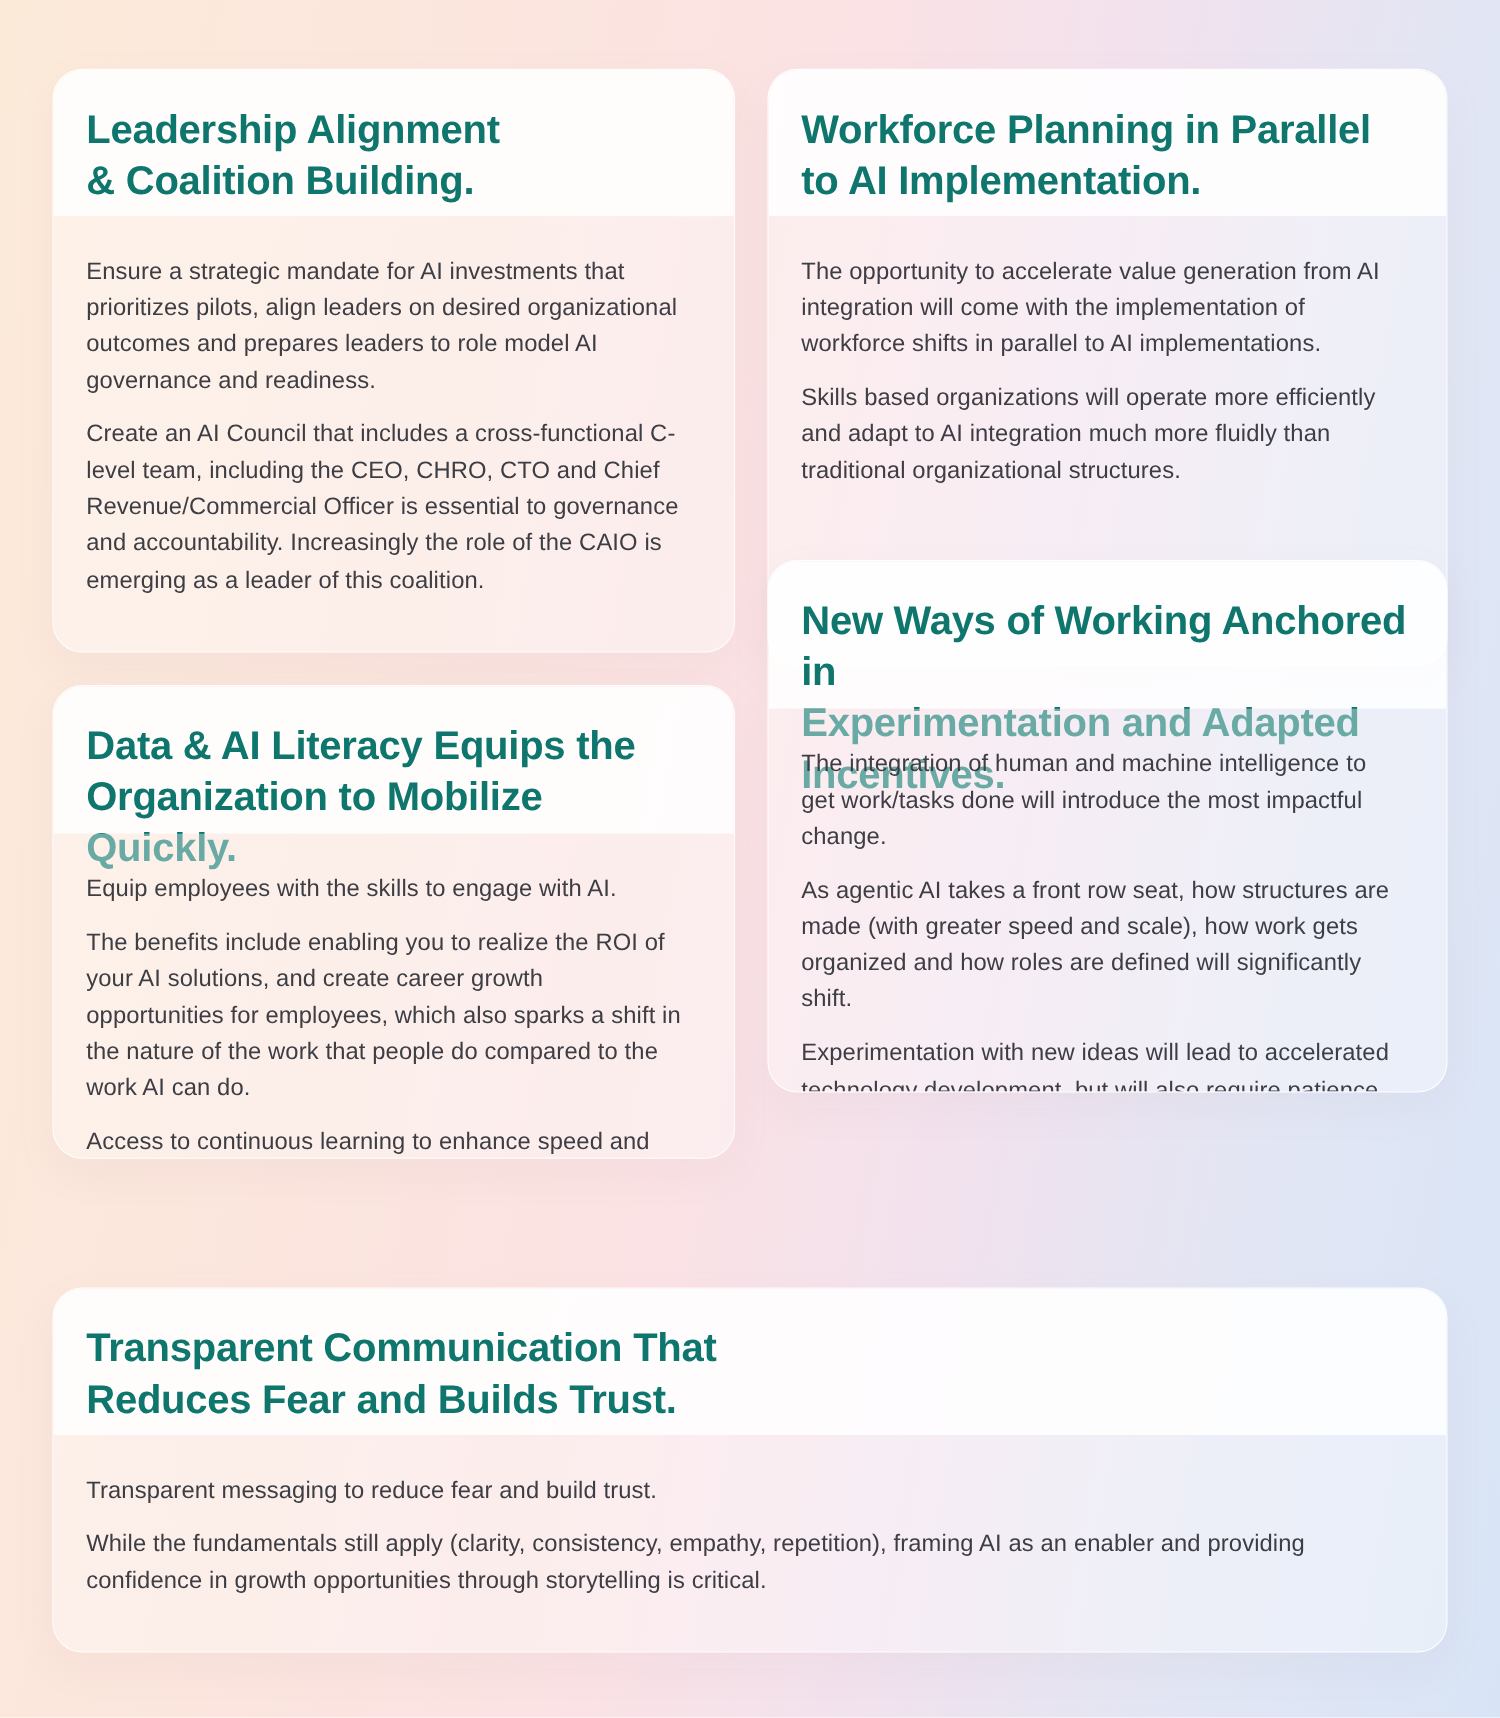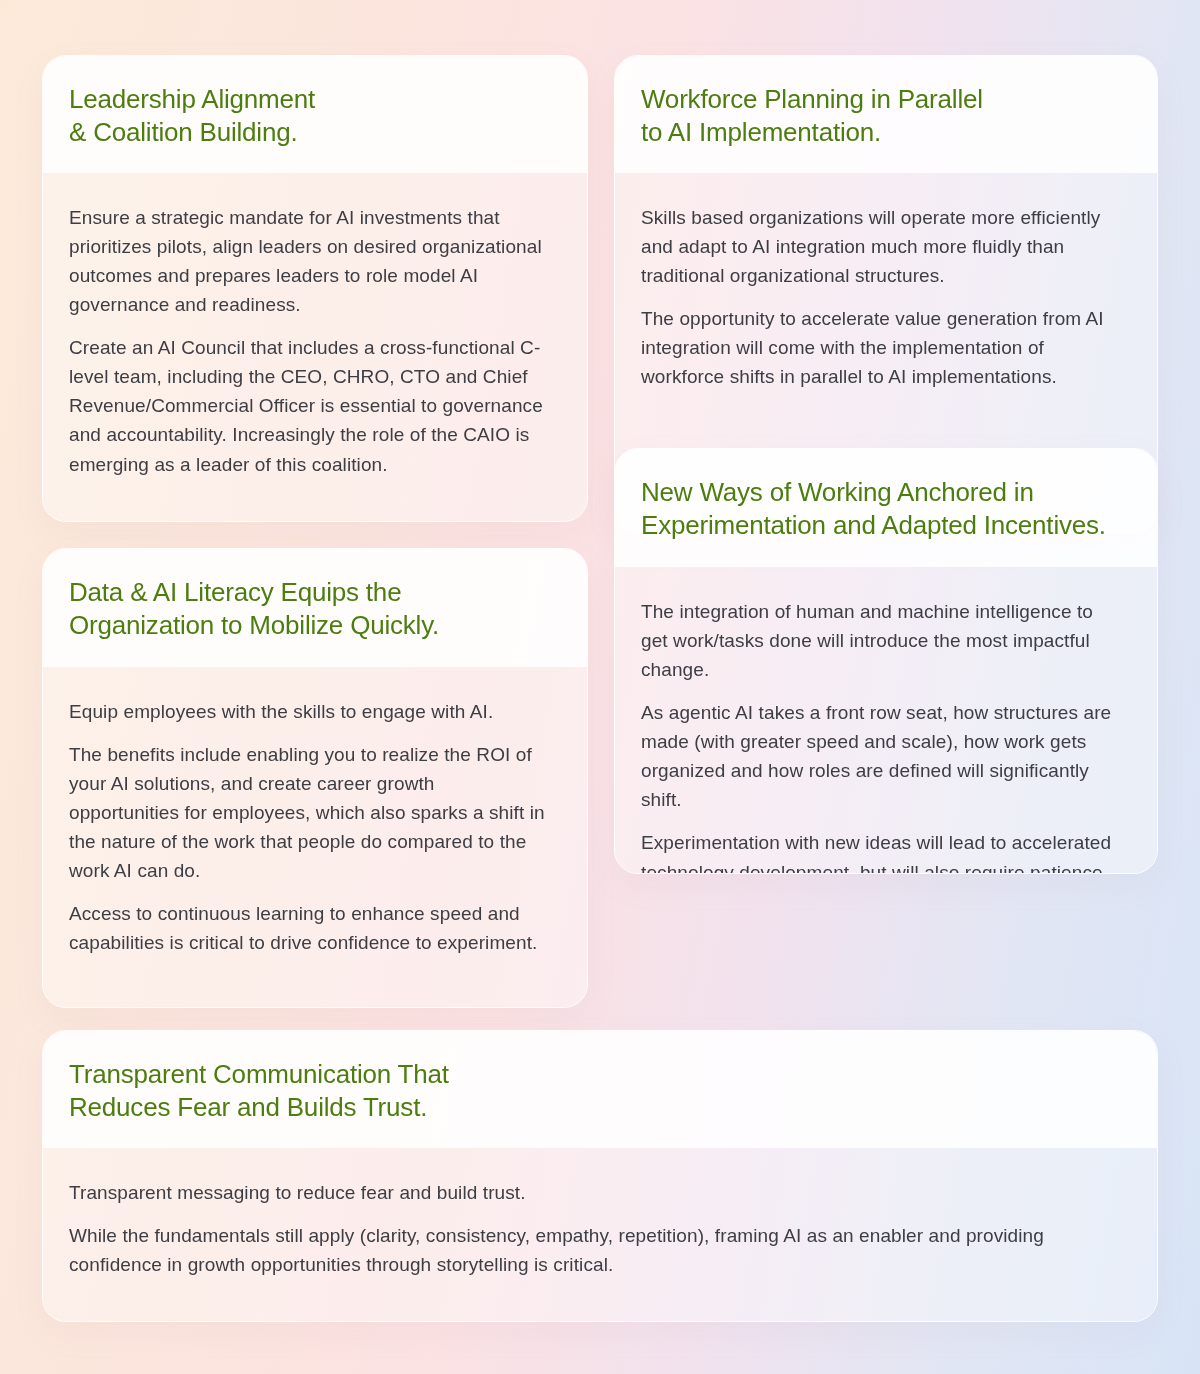--- a/index.html
+++ b/index.html
@@ -24,45 +24,45 @@
     border: 1.5px solid rgba(255,255,255,0.9);
     overflow: hidden;
     box-shadow: 0 12px 32px rgba(173,140,150,0.07);
   }
   .card-header {
     background: rgba(255,255,255,0.9);
     padding: 27px 26px 0 26px;
     flex: 0 0 auto;
   }
   .card-title {
-    font-size: 26px;
+    font-size: 32px;
     line-height: 1.28;
-    font-weight: 400;
-    color: #4d7c0f;
+    font-weight: 700;
+    color: #0f766e;
     letter-spacing: -0.2px;
     white-space: pre-line;
   }
   .card-body {
     background: rgba(255,255,255,0.38);
     padding: 30px 42px 24px 26px;
     flex: 1 1 auto;
   }
   .card-body p {
     font-size: 19px;
     line-height: 1.53;
     color: #3d3d44;
     letter-spacing: 0.1px;
   }
   .card-body p + p { margin-top: 14px; }
 
   
   #card-leadership   { left: 42px;  top: 55px;   width: 546px;  height: 467px; }
   #card-workforce    { left: 614px; top: 55px;   width: 544px;  height: 478px; }
   #card-newways      { left: 614px; top: 448px;  width: 544px;  height: 426px; }
-  #card-literacy     { left: 42px;  top: 548px;  width: 546px;  height: 460px; }
+  #card-literacy     { left: 42px;  top: 548px;  width: 546px;  height: 379px; }
   #card-transparent  { left: 42px;  top: 1030px; width: 1116px; height: 292px; }
 
   #card-leadership  .card-header { height: 117px; }
   #card-workforce   .card-header { height: 117px; }
   #card-newways     .card-header { height: 118px; }
   #card-literacy    .card-header { height: 118px; }
   #card-transparent .card-header { height: 117px; }
 </style>
 </head>
 <body>
@@ -77,22 +77,22 @@
     <p>Create an AI Council that includes a cross-functional C-level team, including the CEO, CHRO, CTO and Chief Revenue/Commercial Officer is essential to governance and accountability. Increasingly the role of the CAIO is emerging as a leader of this coalition.</p>
   </div>
 </section>
 
 <section class="card" id="card-workforce">
   <header class="card-header">
     <h2 class="card-title">Workforce Planning in Parallel
 to AI Implementation.</h2>
   </header>
   <div class="card-body">
+    <p>The opportunity to accelerate value generation from AI integration will come with the implementation of workforce shifts in parallel to AI implementations.</p>
     <p>Skills based organizations will operate more efficiently and adapt to AI integration much more fluidly than traditional organizational structures.</p>
-    <p>The opportunity to accelerate value generation from AI integration will come with the implementation of workforce shifts in parallel to AI implementations.</p>
   </div>
 </section>
 
 <section class="card" id="card-newways">
   <header class="card-header">
     <h2 class="card-title">New Ways of Working Anchored in
 Experimentation and Adapted Incentives.</h2>
   </header>
   <div class="card-body">
     <p>The integration of human and machine intelligence to get work/tasks done will introduce the most impactful change.</p>

